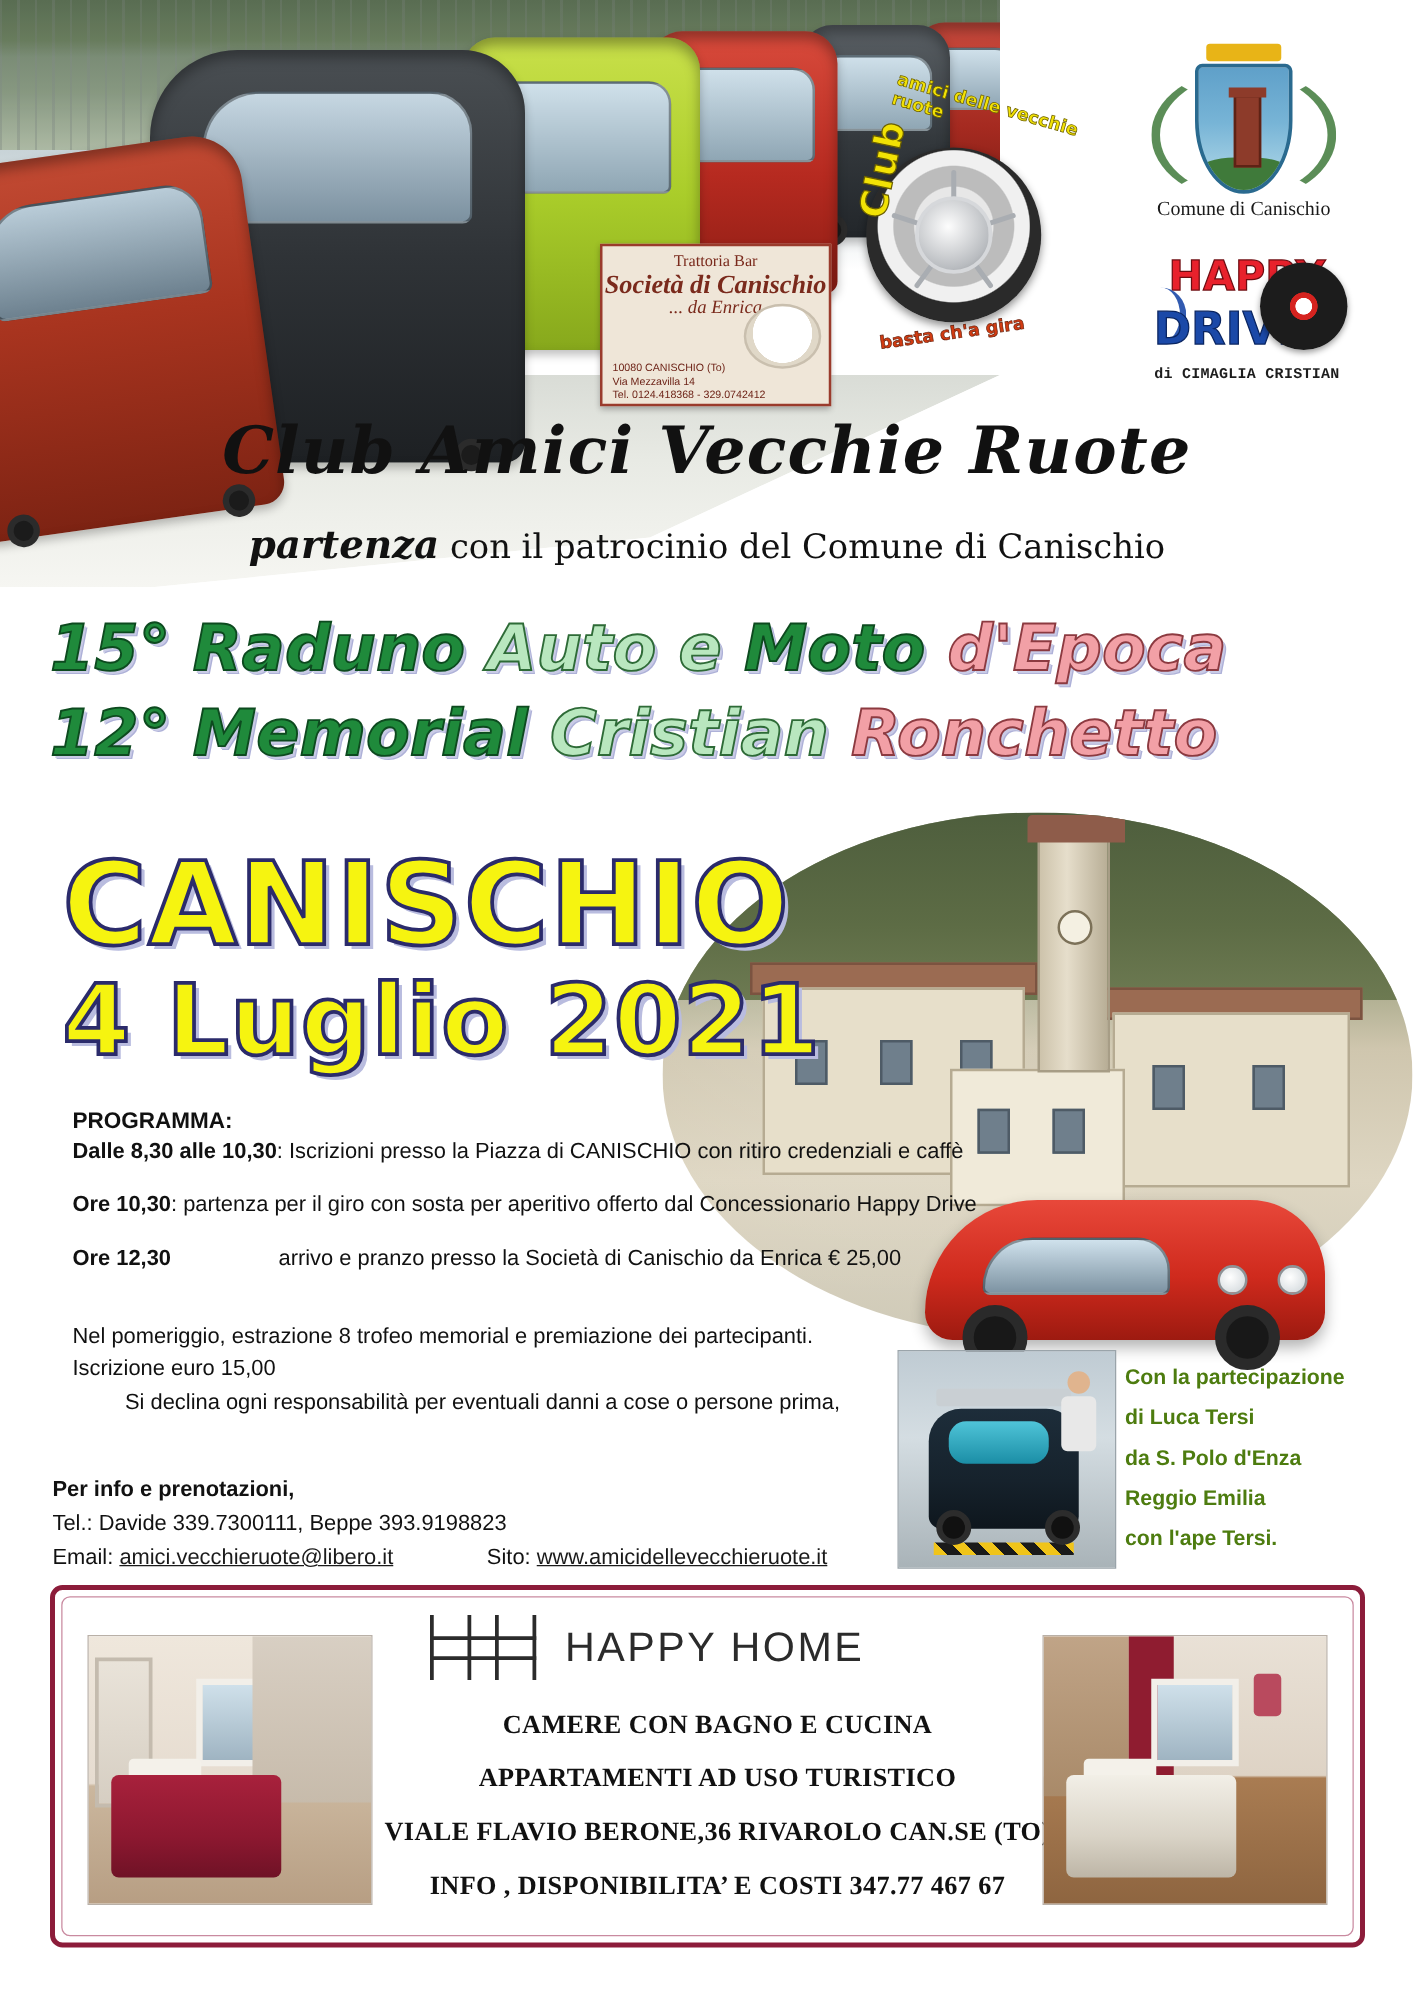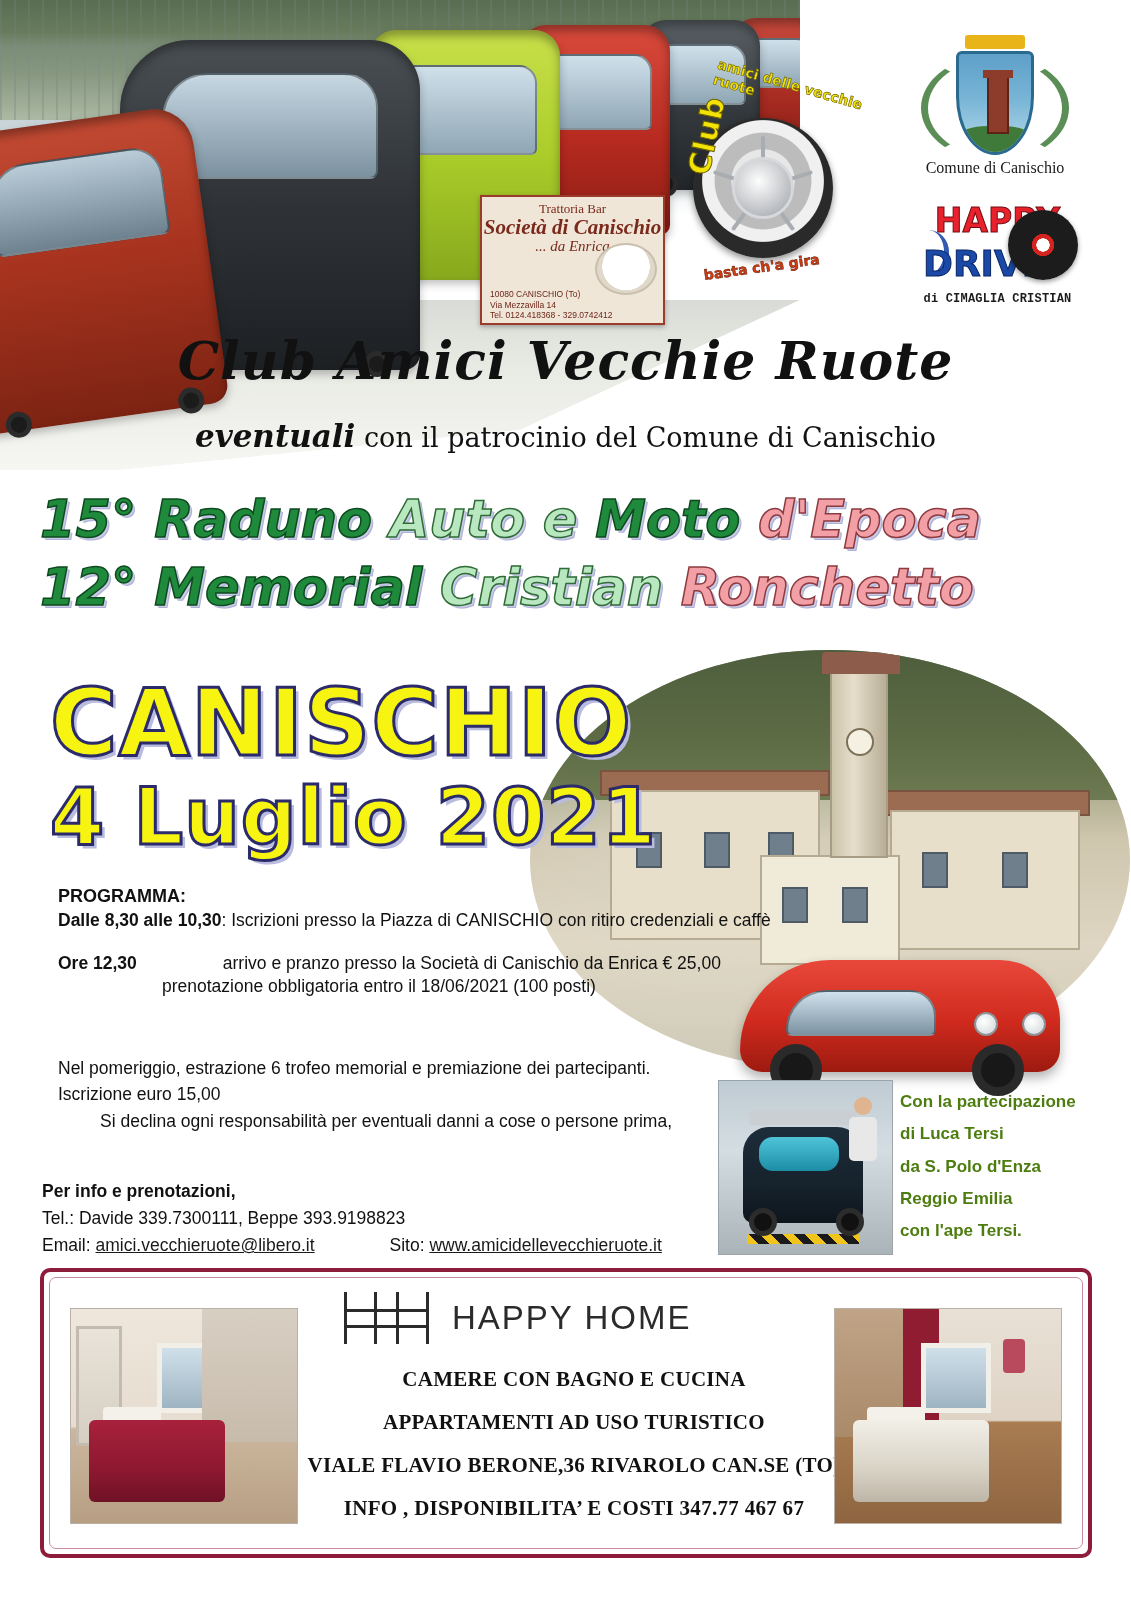--- a/index.html
+++ b/index.html
@@ -593,21 +593,21 @@
   <div class="drive-row">
     <div class="waves"></div>
     <div class="drive-word">DRIVE</div>
     <div class="vinyl"></div>
   </div>
   <div class="happy-sub">di CIMAGLIA CRISTIAN</div>
 </div>
 
 <div class="club-title">Club Amici Vecchie Ruote</div>
 <div class="organizza-line">
-  <b>eventuali</b>
+  <b>partenza</b>
   <span>con il patrocinio del Comune di Canischio</span>
 </div>
 
 <div class="hdr-green hdr1">
   <span>15° Raduno </span><span class="mint">Auto e </span><span>Moto </span><span class="pink">d'Epoca</span>
 </div>
 <div class="hdr-green hdr2">
   <span>12° Memorial </span><span class="mint">Cristian </span><span class="pink">Ronchetto</span>
 </div>
 
@@ -645,27 +645,29 @@
   <div class="w l"></div>
   <div class="w r"></div>
 </div>
 
 <div class="program">
   <div class="prog-title">PROGRAMMA:</div>
   <div class="row">
     <b>Dalle 8,30 alle 10,30</b><span>: Iscrizioni presso la Piazza di CANISCHIO con ritiro credenziali e caffè</span>
   </div>
   <div class="row big-gap">
+    <b>Ore 10,30</b><span>: partenza per il giro con sosta per aperitivo offerto dal Concessionario Happy Drive</span>
+  </div>
+  <div class="row big-gap">
     <b>Ore 12,30</b><span class="indent"></span><span>arrivo e pranzo presso la Società di Canischio da Enrica € 25,00</span>
   </div>
-  <div class="row indent2">prenotazione obbligatoria entro il 18/06/2021 (100 posti)</div>
 </div>
 
 <div class="notes">
-  <div>Nel pomeriggio, estrazione 6 trofeo memorial e premiazione dei partecipanti.</div>
+  <div>Nel pomeriggio, estrazione 8 trofeo memorial e premiazione dei partecipanti.</div>
   <div>Iscrizione euro 15,00</div>
   <div class="ind">Si declina ogni responsabilità per eventuali danni a cose o persone prima,</div>
 </div>
 
 <div class="contacts">
   <div class="strong">Per info e prenotazioni,</div>
   <div>Tel.: Davide 339.7300111, Beppe 393.9198823</div>
   <div>
     <span>Email:</span>
     <a href="#">amici.vecchieruote@libero.it</a>

